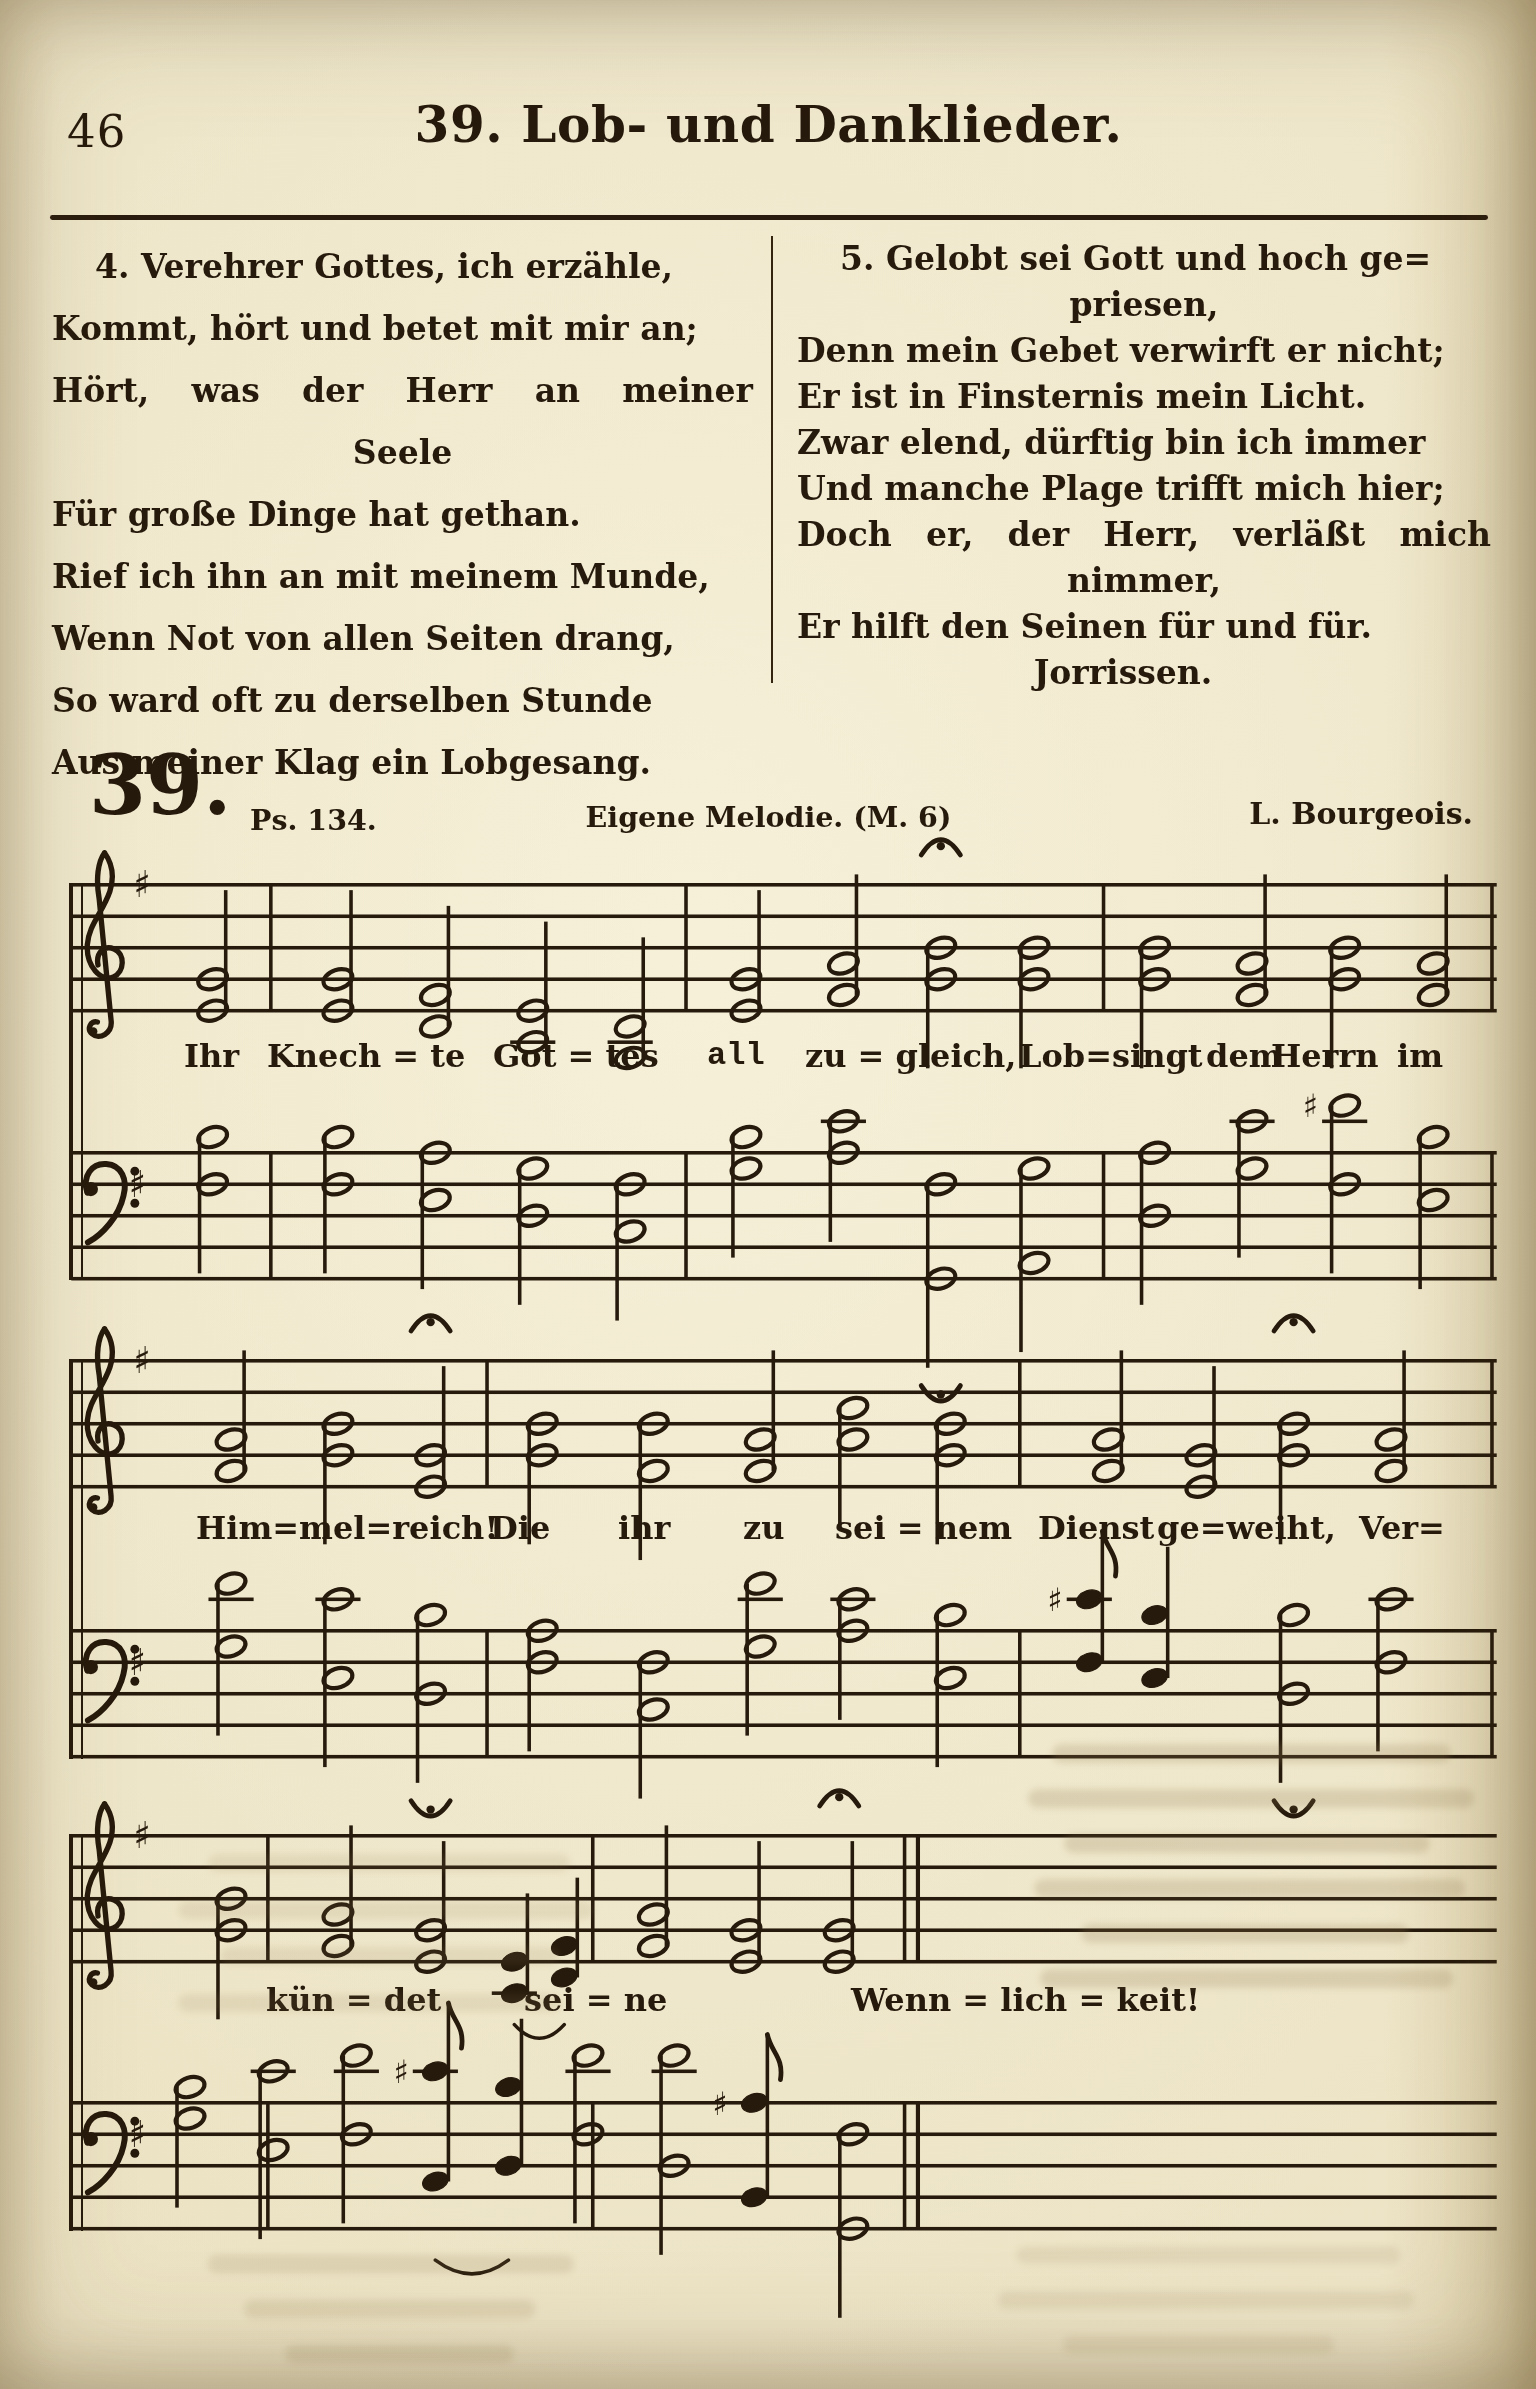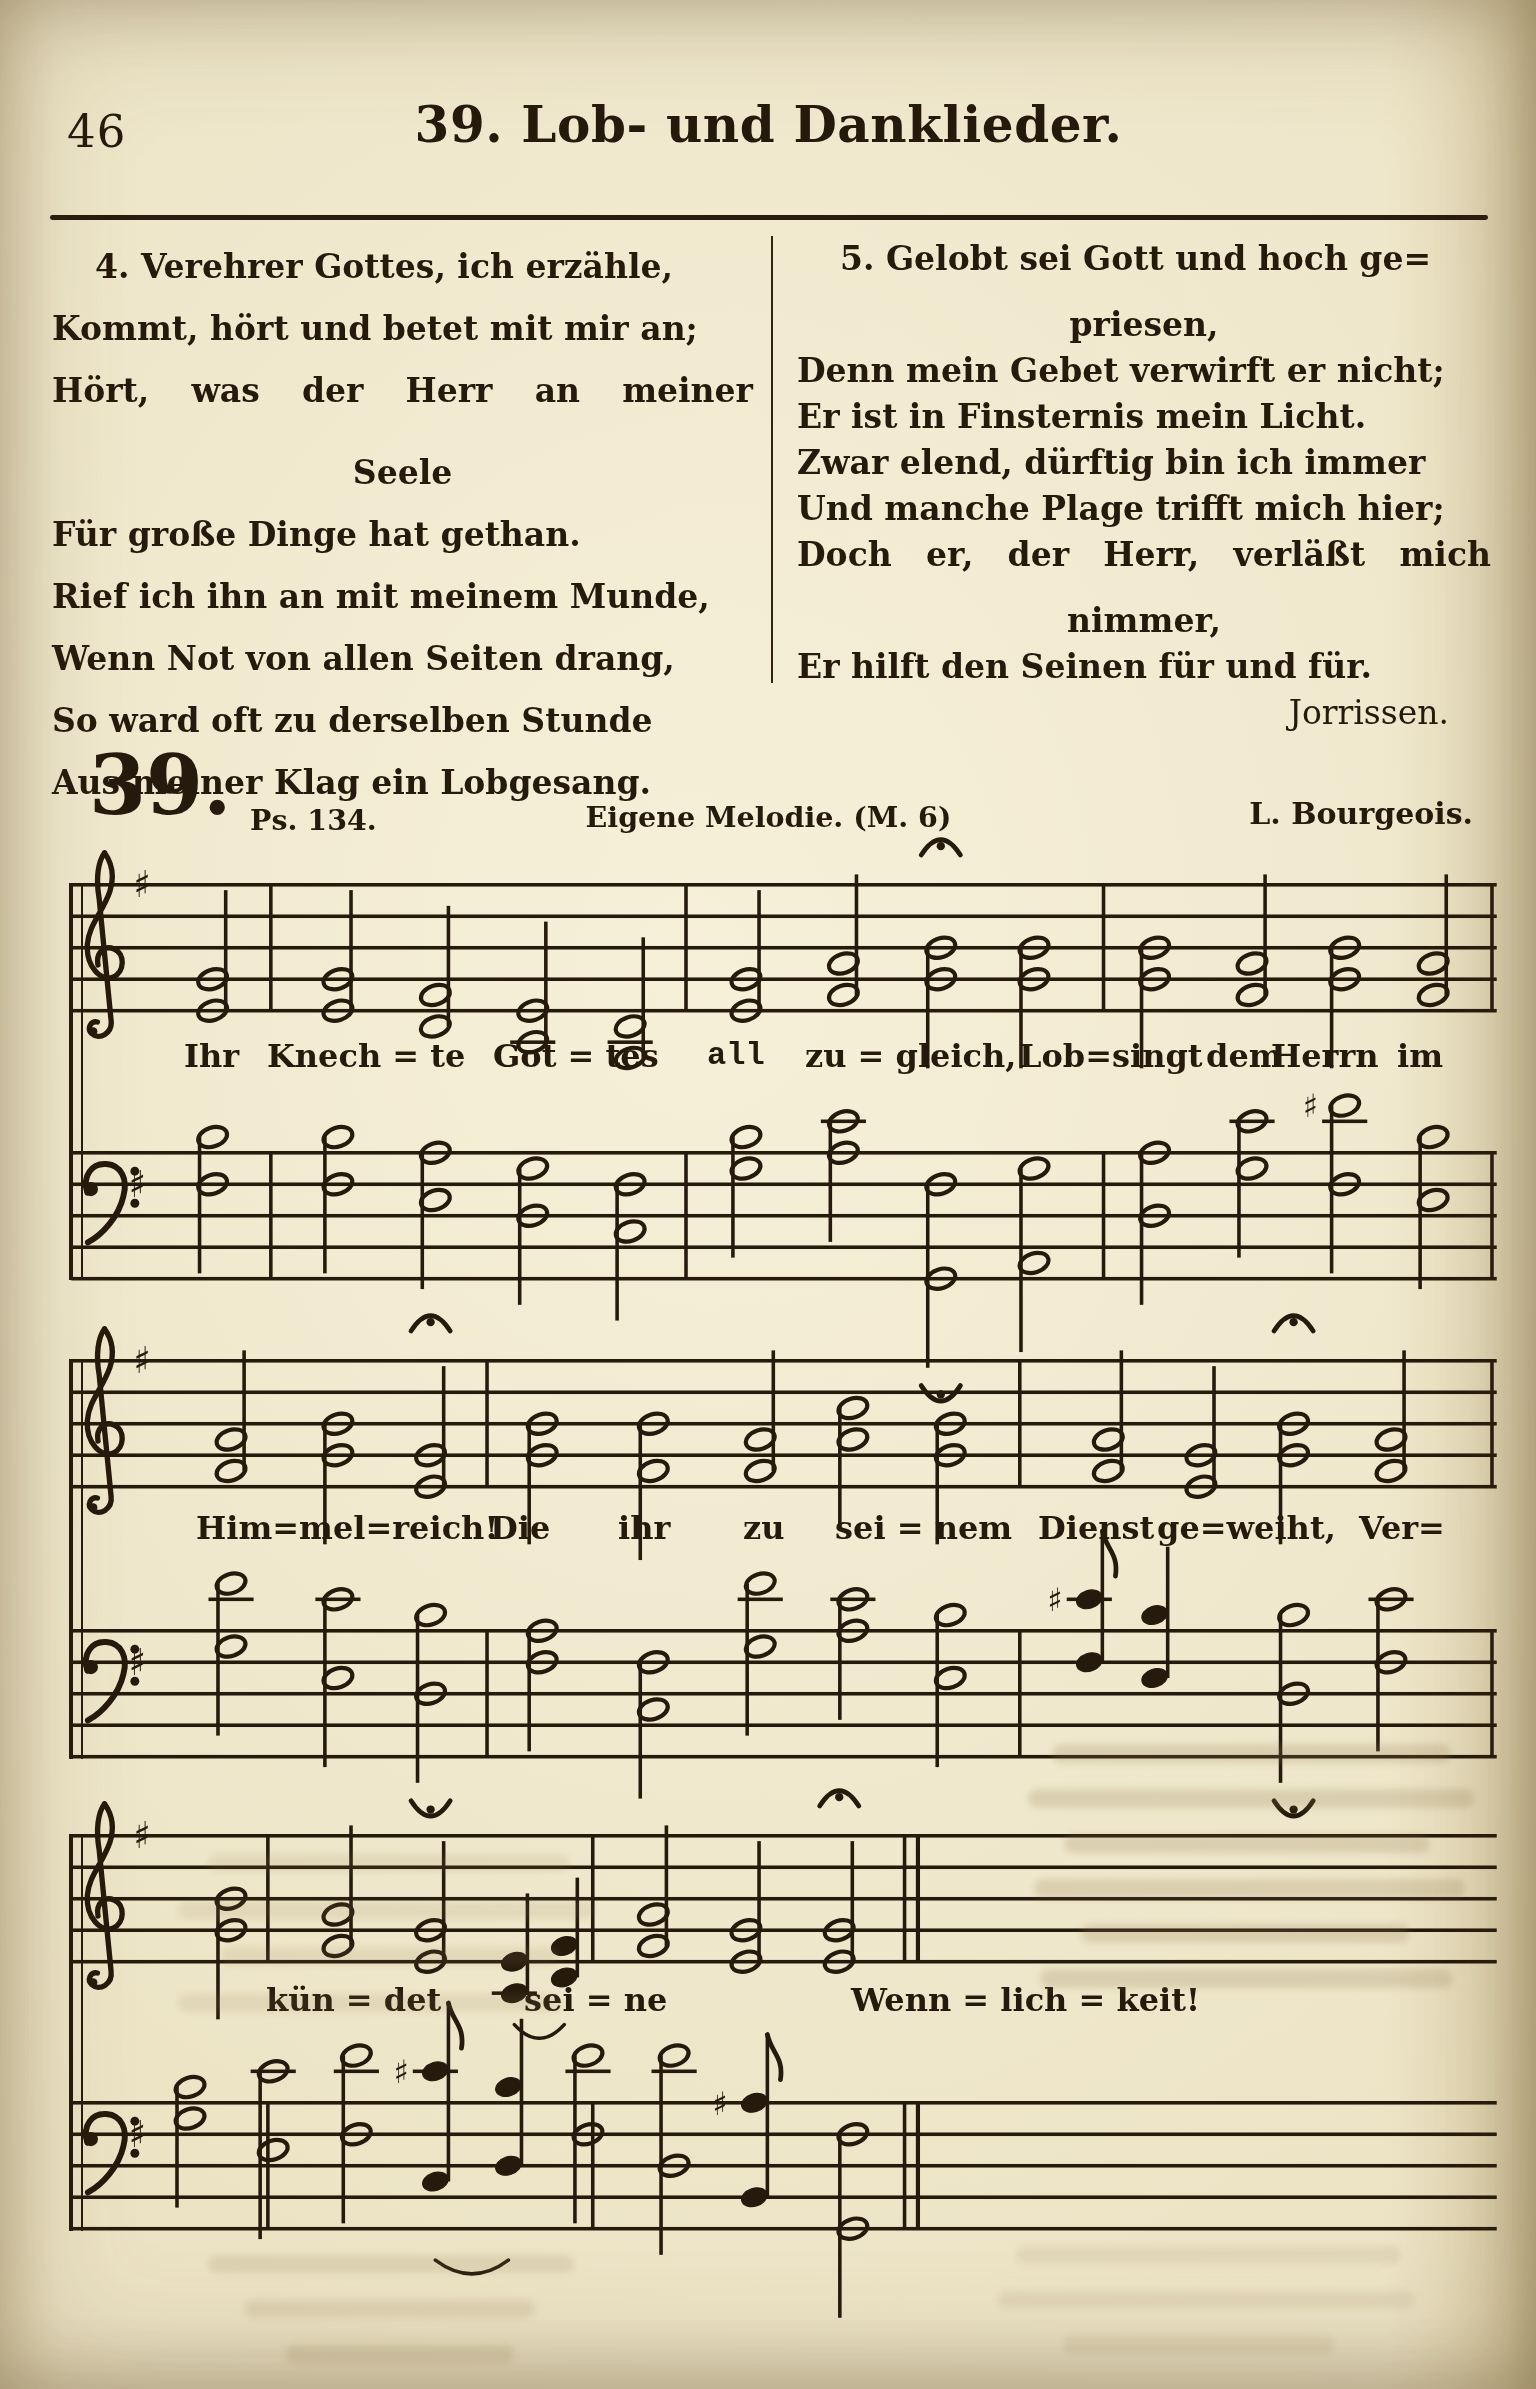--- a/index.html
+++ b/index.html
@@ -20,23 +20,23 @@
   }
   .pageno{position:absolute;left:67px;top:105px;font-size:45px;letter-spacing:1.2px;}
   .header{position:absolute;left:0;top:95px;width:100%;text-align:center;font-size:50px;font-weight:bold;letter-spacing:0.6px;}
   .rule{position:absolute;left:50px;top:215px;width:1438px;height:5.3px;background:#2a1c0e;border-radius:2.4px;}
   .coldiv{position:absolute;left:771px;top:236px;width:2.4px;height:447px;background:#32240f;}
   .col{position:absolute;top:236px;font-size:33px;font-weight:bold;line-height:62px;white-space:nowrap;}
   .col.leftcol{left:52px;width:701px;}
   .col.rightcol{left:797px;width:694px;line-height:46px;}
   .vline{height:inherit;}
   .vline.ind{text-indent:43px;}
-  .vline.c{text-align:center;white-space:normal;margin-top:20px;}
+  .vline.c{text-align:center;white-space:normal;}
   .vline.j{white-space:normal;text-align:justify;text-align-last:justify;}
-  .vline.sig{text-align:right;padding-right:42px;font-weight:400;}
+  .vline.sig{text-align:center;padding-right:42px;font-weight:700;}
   .hymn-num{position:absolute;left:76px;top:737px;font-size:82px;font-weight:800;margin-left:13px;}
   .hymn-ps{position:absolute;left:250px;top:803px;font-size:28.5px;font-weight:bold;}
   .hymn-mel{position:absolute;left:0;top:800px;width:100%;text-align:center;font-size:28.5px;font-weight:bold;}
   .hymn-comp{position:absolute;right:64px;top:796px;font-size:30px;font-weight:800;}
   .staff-svg{position:absolute;pointer-events:none;}
   .sysline{position:absolute;background:#261a0c;width:4.2px;}
   .sysline2{position:absolute;background:#261a0c;width:2.4px;}
   .lyricline{position:absolute;left:0;width:1537px;height:48px;font-size:32px;font-weight:bold;white-space:nowrap;padding-left:46px;}
   .lyricline span{position:absolute;top:0;}
   .bleed{position:absolute;filter:blur(3.6px);pointer-events:none;}

